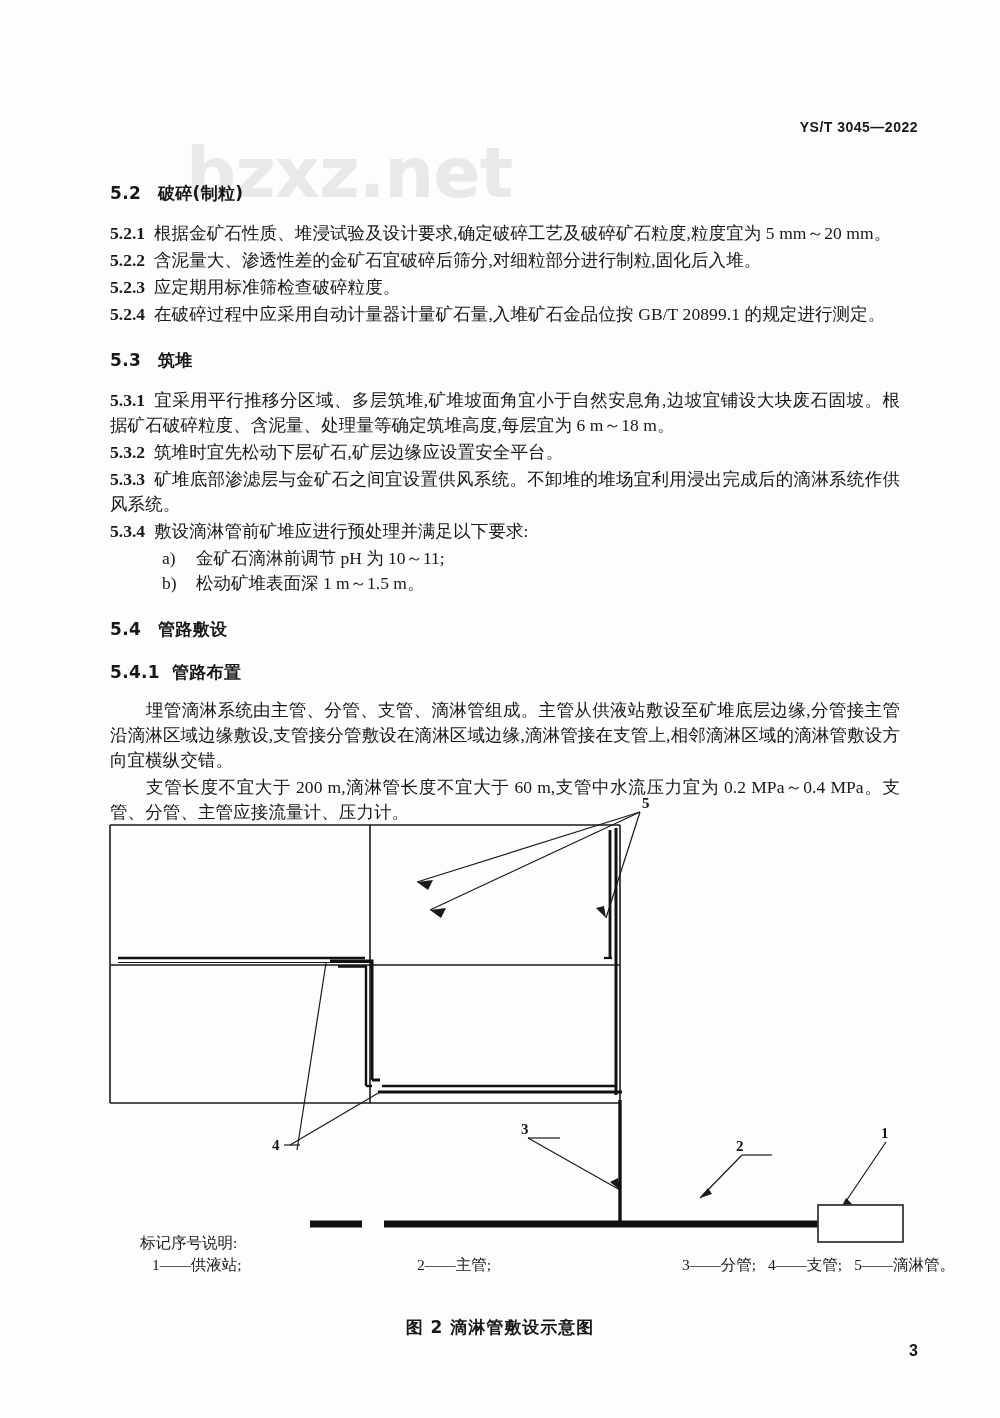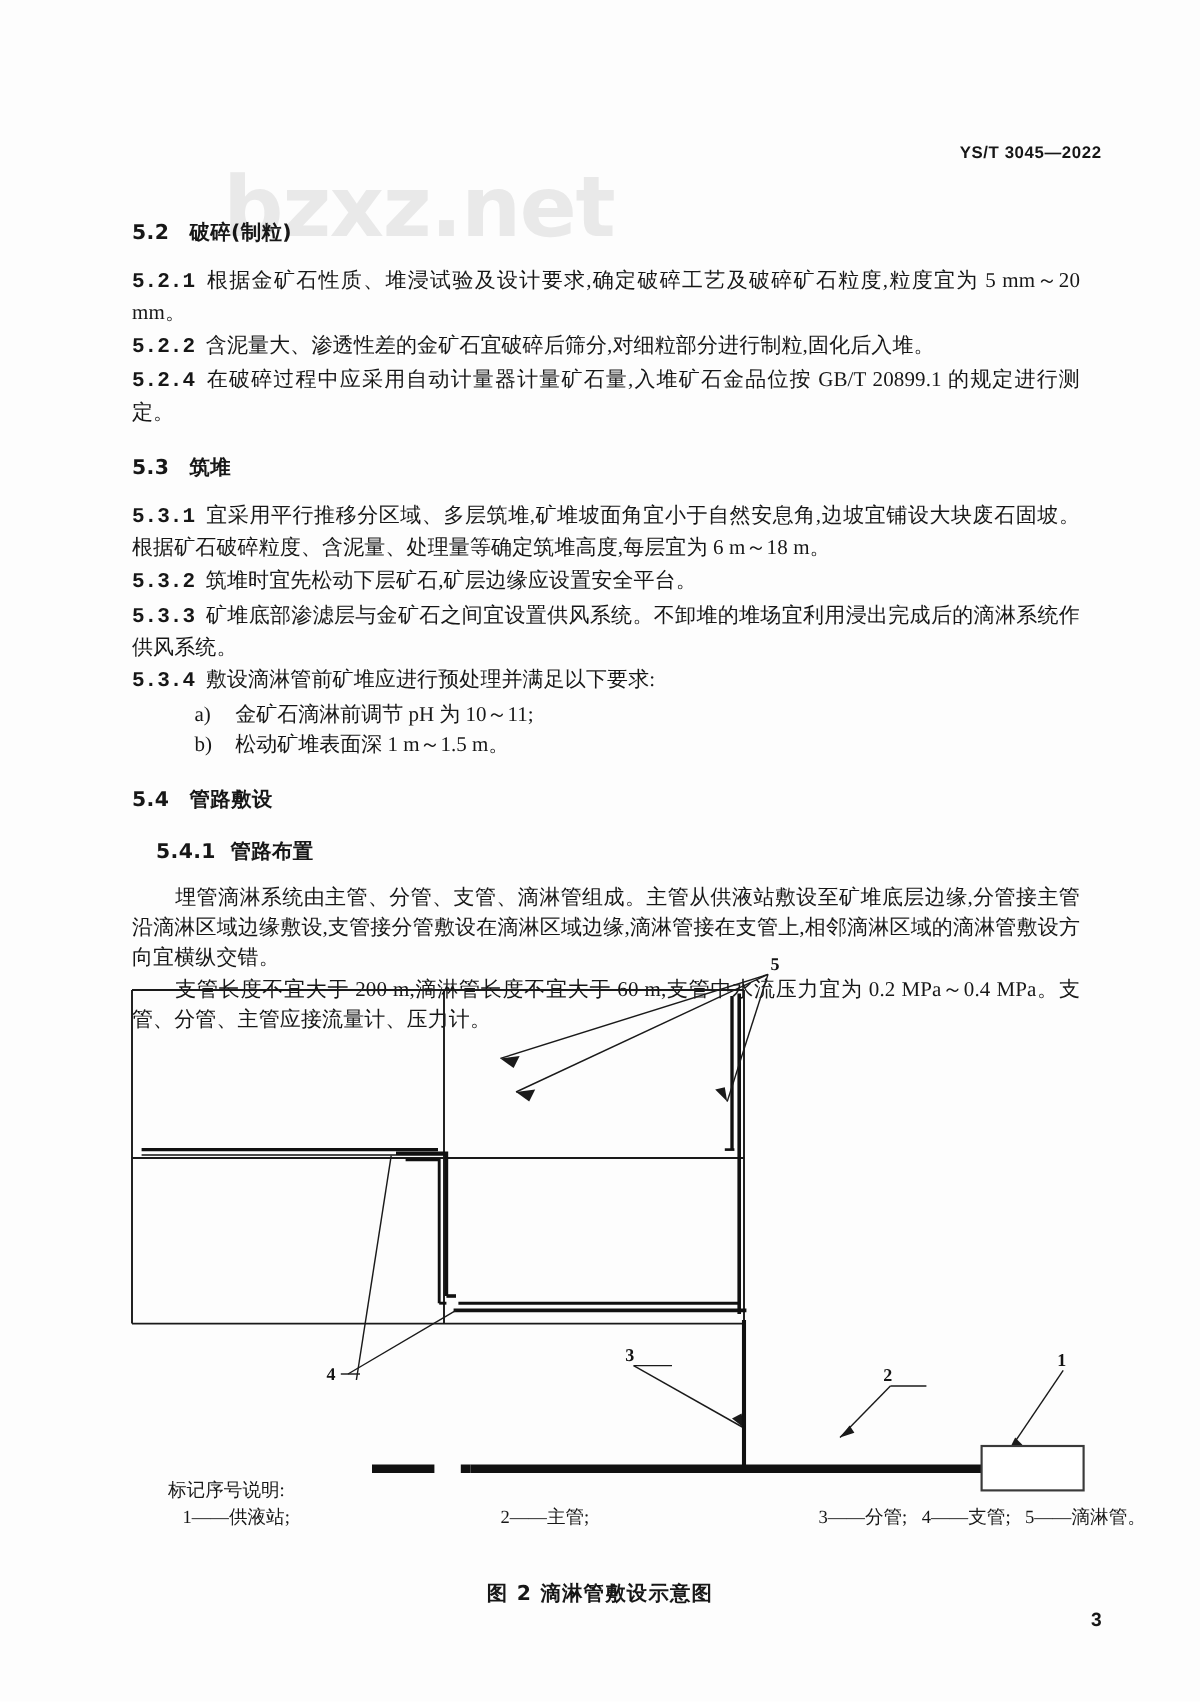--- a/index.html
+++ b/index.html
@@ -65,31 +65,31 @@
   }
   .h2 .num { display: inline-block; min-width: 48px; }
 
   .h3 {
     font-family: "DejaVu Sans", "Liberation Sans", sans-serif;
     font-weight: 700;
     font-size: 17px;
     margin: 20px 0 14px 0;
     letter-spacing: 0.3px;
   }
-  .h3 .num { display: inline-block; min-width: 62px; margin-left: 20px; }
+  .h3 .num { display: inline-block; min-width: 62px; }
 
   .para {
     font-size: 17.5px;
     line-height: 25px;
     margin: 0 0 2px 0;
     text-align: justify;
     letter-spacing: 0.1px;
   }
   .para .num {
-    font-family: Liberation Mono, monospace;
+    font-family: Liberation Serif, serif;
     font-weight: 600;
     margin-right: 9px;
     letter-spacing: 0;
   }
   .para.indent { text-indent: 36px; }
 
   .item {
     font-size: 17.5px;
     line-height: 25px;
     margin: 0;
@@ -168,20 +168,23 @@
 
     <div class="h2">
       <span class="num">5.2</span><span>破碎(制粒)</span>
     </div>
 
     <p class="para">
       <span class="num">5.2.1</span><span>根据金矿石性质、堆浸试验及设计要求,确定破碎工艺及破碎矿石粒度,粒度宜为 5 mm～20 mm。</span>
     </p>
     <p class="para">
       <span class="num">5.2.2</span><span>含泥量大、渗透性差的金矿石宜破碎后筛分,对细粒部分进行制粒,固化后入堆。</span>
+    </p>
+    <p class="para">
+      <span class="num">5.2.3</span><span>应定期用标准筛检查破碎粒度。</span>
     </p>
     <p class="para">
       <span class="num">5.2.4</span><span>在破碎过程中应采用自动计量器计量矿石量,入堆矿石金品位按 GB/T 20899.1 的规定进行测定。</span>
     </p>
 
     <div class="h2">
       <span class="num">5.3</span><span>筑堆</span>
     </div>
 
     <p class="para">

